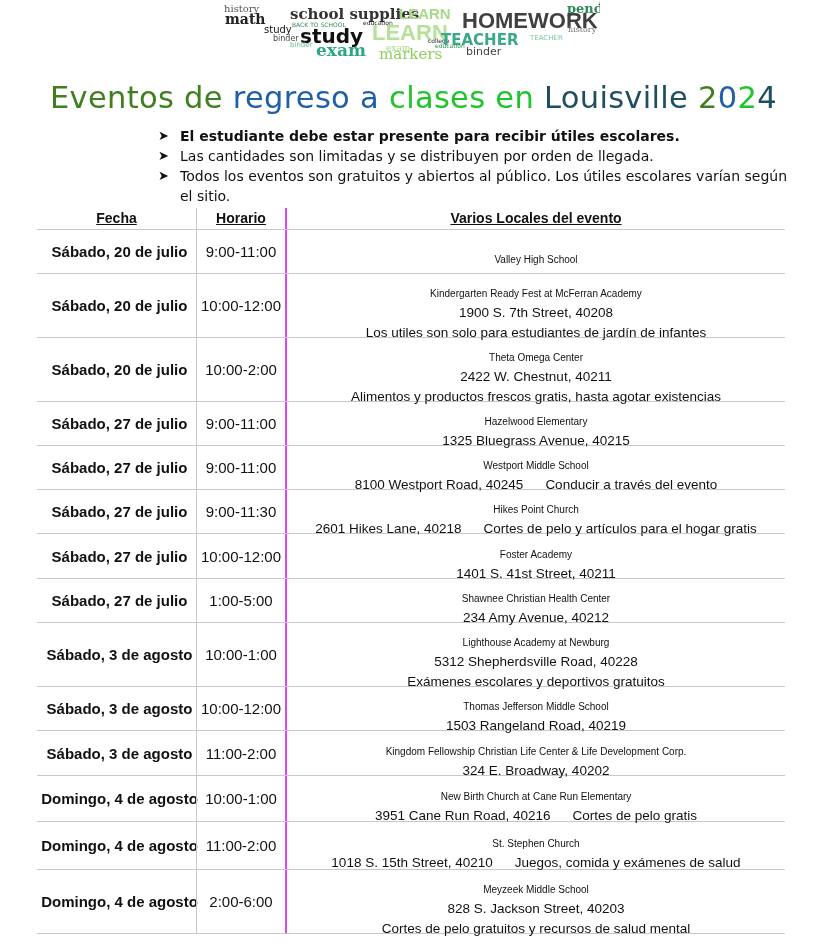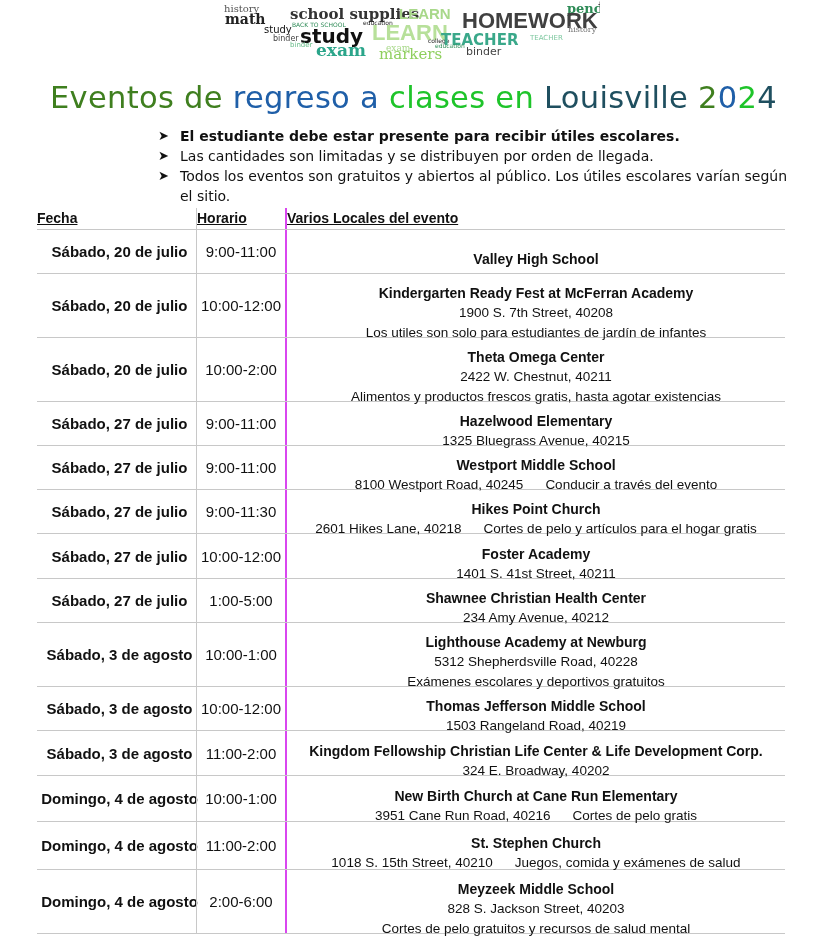--- a/index.html
+++ b/index.html
@@ -19,29 +19,29 @@
   
   .bullets { position: absolute; left: 158px; top: 126px; width: 640px; font-family: "DejaVu Sans", sans-serif; font-size: 14px; line-height: 20px; }
   .bullet { display: flex; }
   .bullet .arrow { width: 22px; flex: 0 0 22px; color: #111; font-size: 13px; }
   .bullet .txt { flex: 1; }
   .bullet.bold .txt { font-weight: bold; }
 
   
   .table { position: absolute; left: 37px; top: 208px; width: 748px; }
   .thead { display: flex; height: 21px; border-bottom: 1px solid #c8c8c8; }
-  .th { font-family: "Liberation Sans", sans-serif; font-weight: bold; font-size: 14px; text-decoration: underline; text-align: left; line-height: 21px; color: #111; }
+  .th { font-family: "Liberation Sans", sans-serif; font-weight: bold; font-size: 14px; text-decoration: underline; text-align: center; line-height: 21px; color: #111; }
   .c1 { width: 159px; flex: 0 0 159px; }
   .c2 { width: 88px; flex: 0 0 88px; border-left: 1px solid #c8c8c8; }
   .c3 { flex: 1; border-left: 2px solid #d946ef; }
   .row { display: flex; border-bottom: 1px solid #c8c8c8; font-family: "Liberation Sans", sans-serif; }
   .cell { display: flex; flex-direction: column; justify-content: center; align-items: center; text-align: center; }
   .date { font-weight: bold; font-size: 15px; padding-left: 6px; white-space: nowrap; }
   .time { font-size: 15px; white-space: nowrap; }
-  .loc-name { font-weight: bold; font-size: 14px; line-height: 19px; white-space: nowrap; margin-top: 16px; }
+  .loc-name { font-weight: normal; font-size: 10px; line-height: 19px; white-space: nowrap; margin-top: 16px; }
   .loc-line { font-size: 13.5px; line-height: 20px; white-space: nowrap; }
   .loc-note-inline { margin-left: 22px; }
 </style>
 </head>
 <body>
 
 <div class="cloud">
     <span class="w-serif" style="left: 24px; top: 4px; font-size: 10px; color: rgb(85, 85, 85); font-weight: normal;">history</span>
     <span class="w-serif" style="left: 90px; top: 7px; font-size: 15px; color: rgb(51, 51, 51); font-weight: bold;">school supplies</span>
     <span class="w-serif" style="left: 367px; top: 2px; font-size: 13px; color: rgb(46, 139, 87); font-weight: bold;">pencil</span>

